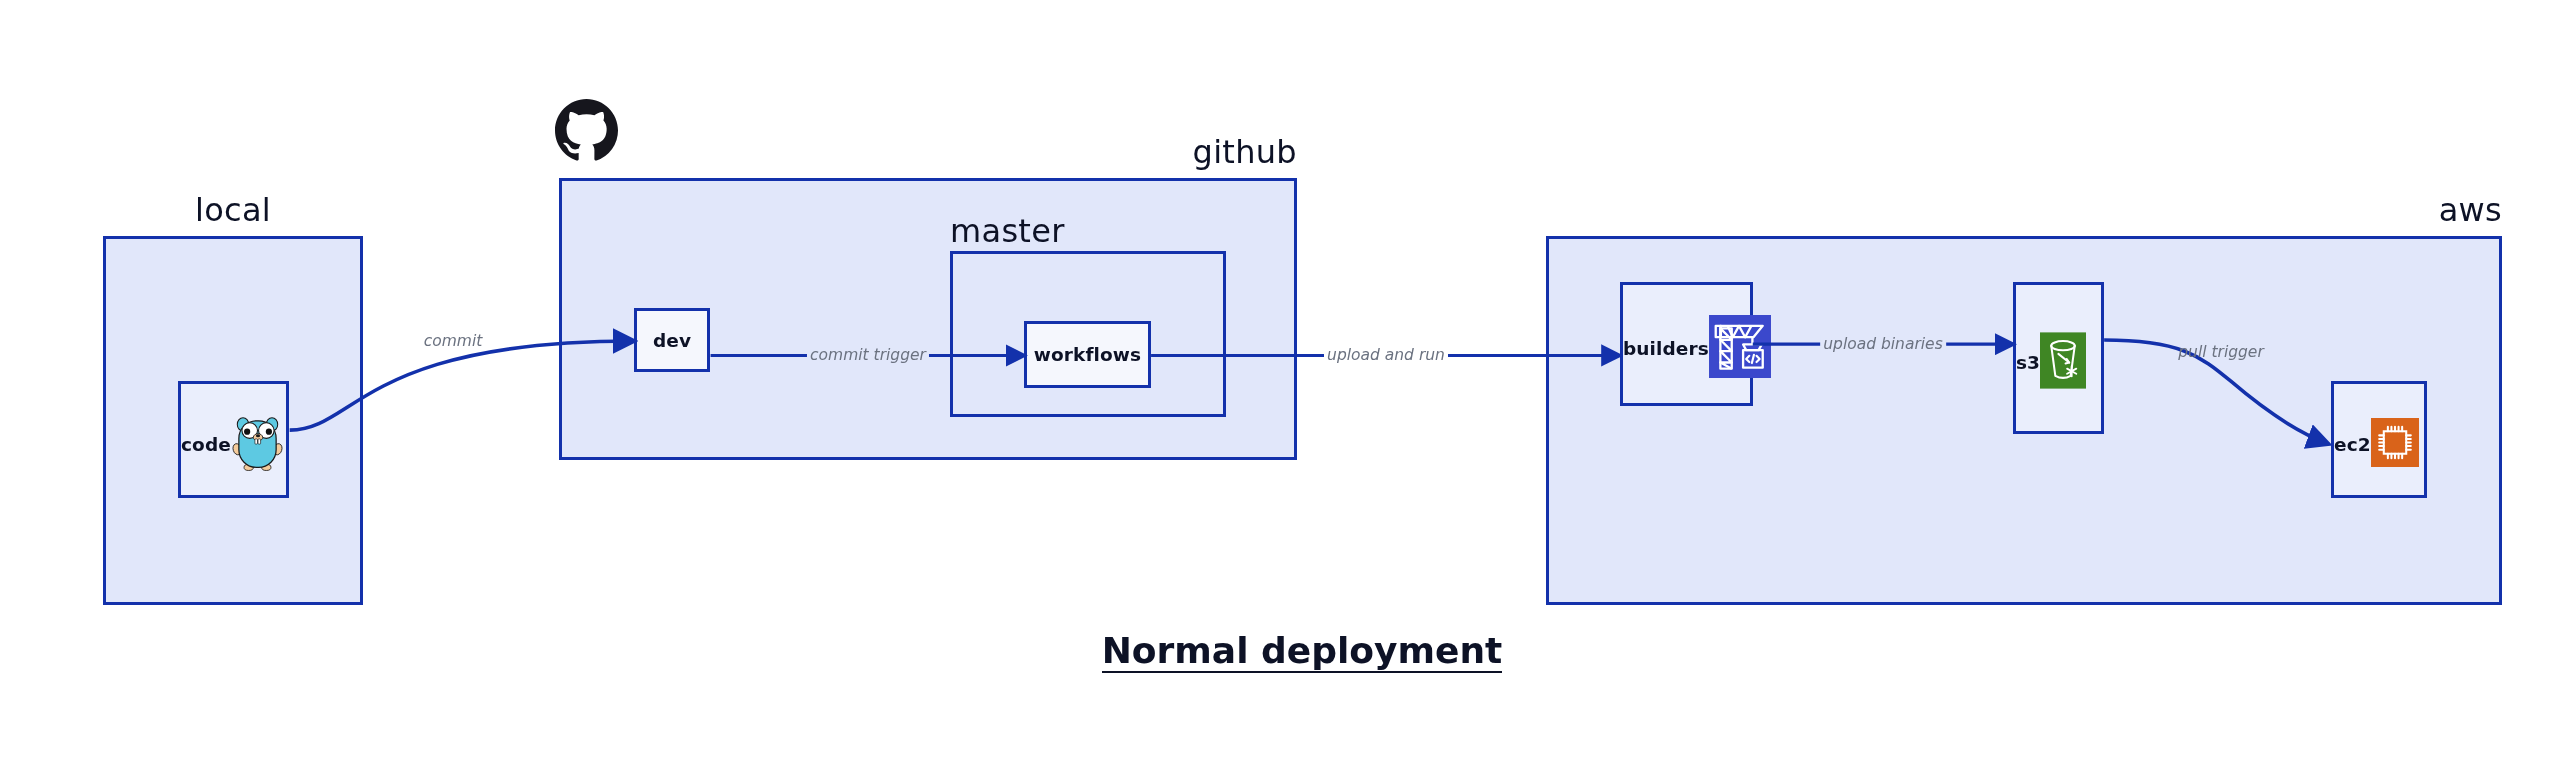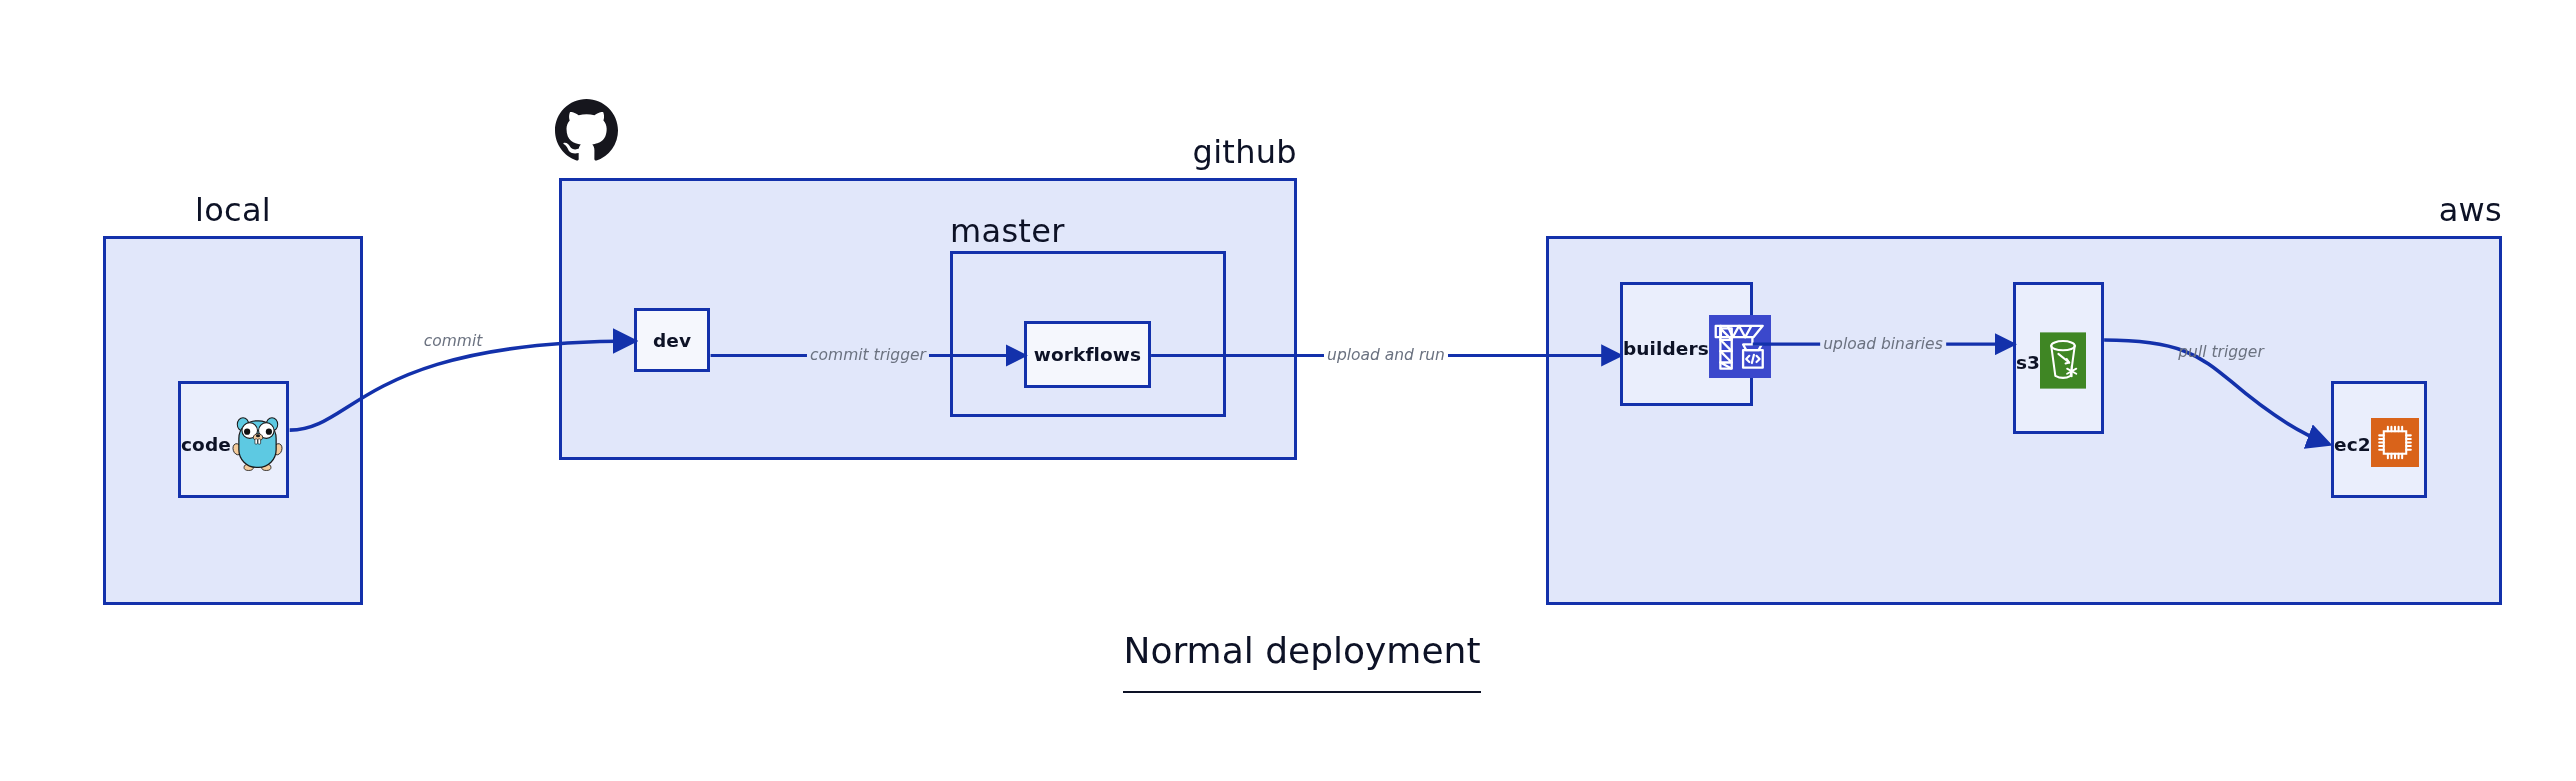--- a/index.html
+++ b/index.html
@@ -100,21 +100,22 @@
     right: 0;
     top: 630px;
     text-align: center;
     color: #0d1226;
     font-size: 36px;
     font-weight: 400;
     font-family: "DejaVu Sans", sans-serif;
   }
   #diagram-title span {
     border-bottom: 2.6px solid #0d1226;
-    padding-bottom: 20px;
+    padding-bottom: 0;
+    font-weight: bold;
   }
 
   
   #octocat {
     position: absolute;
     left: 555px;
     top: 99px;
     width: 63px;
     height: 63px;
   }

